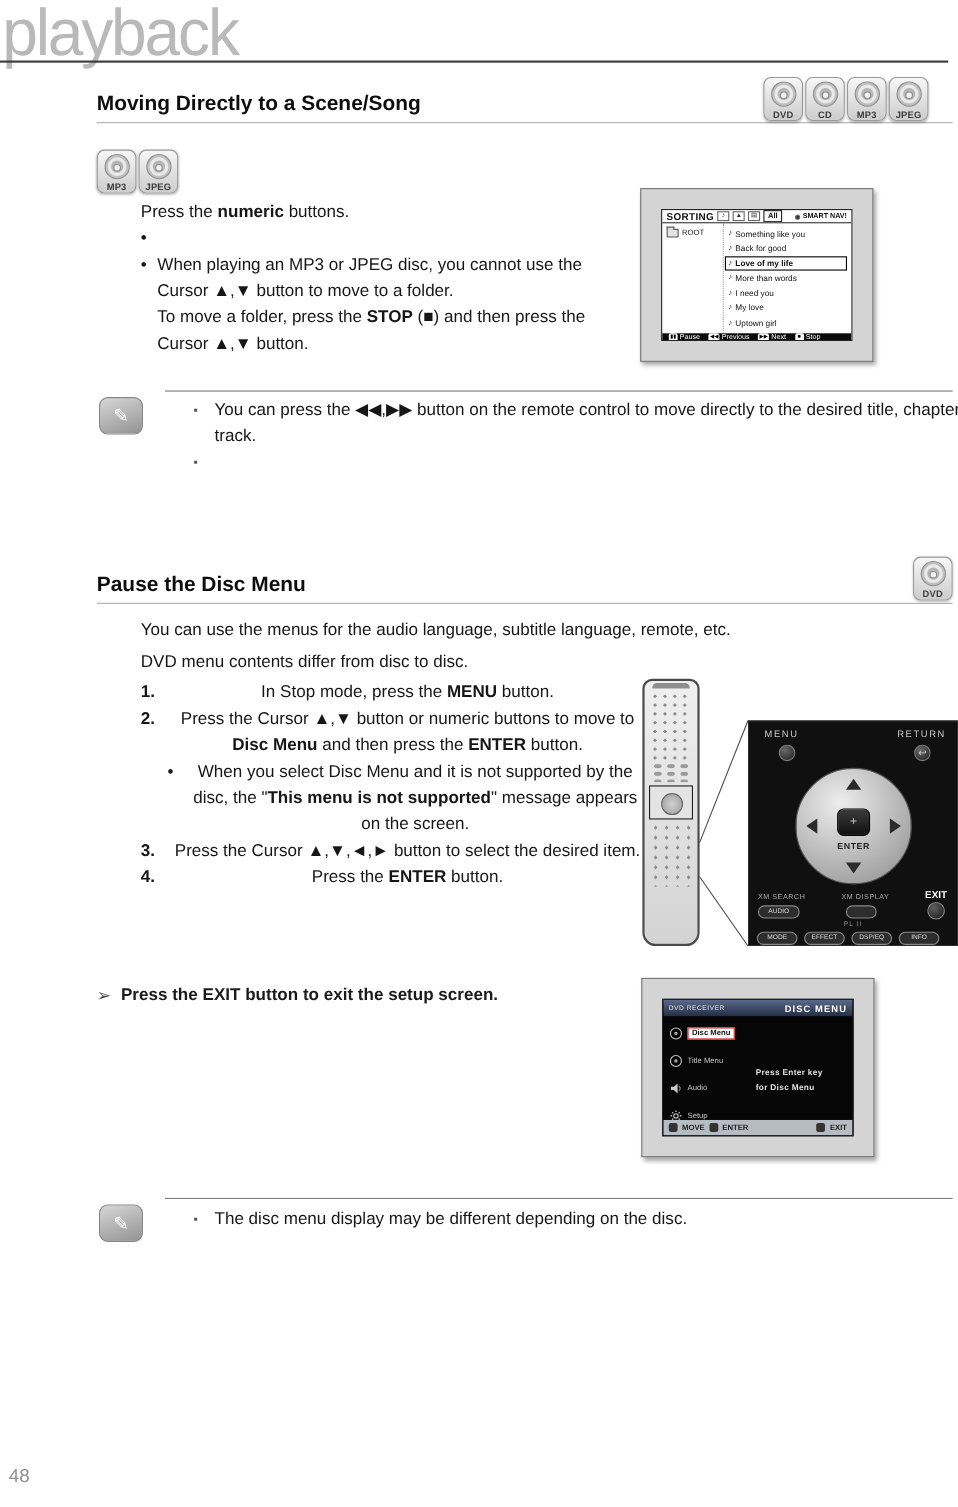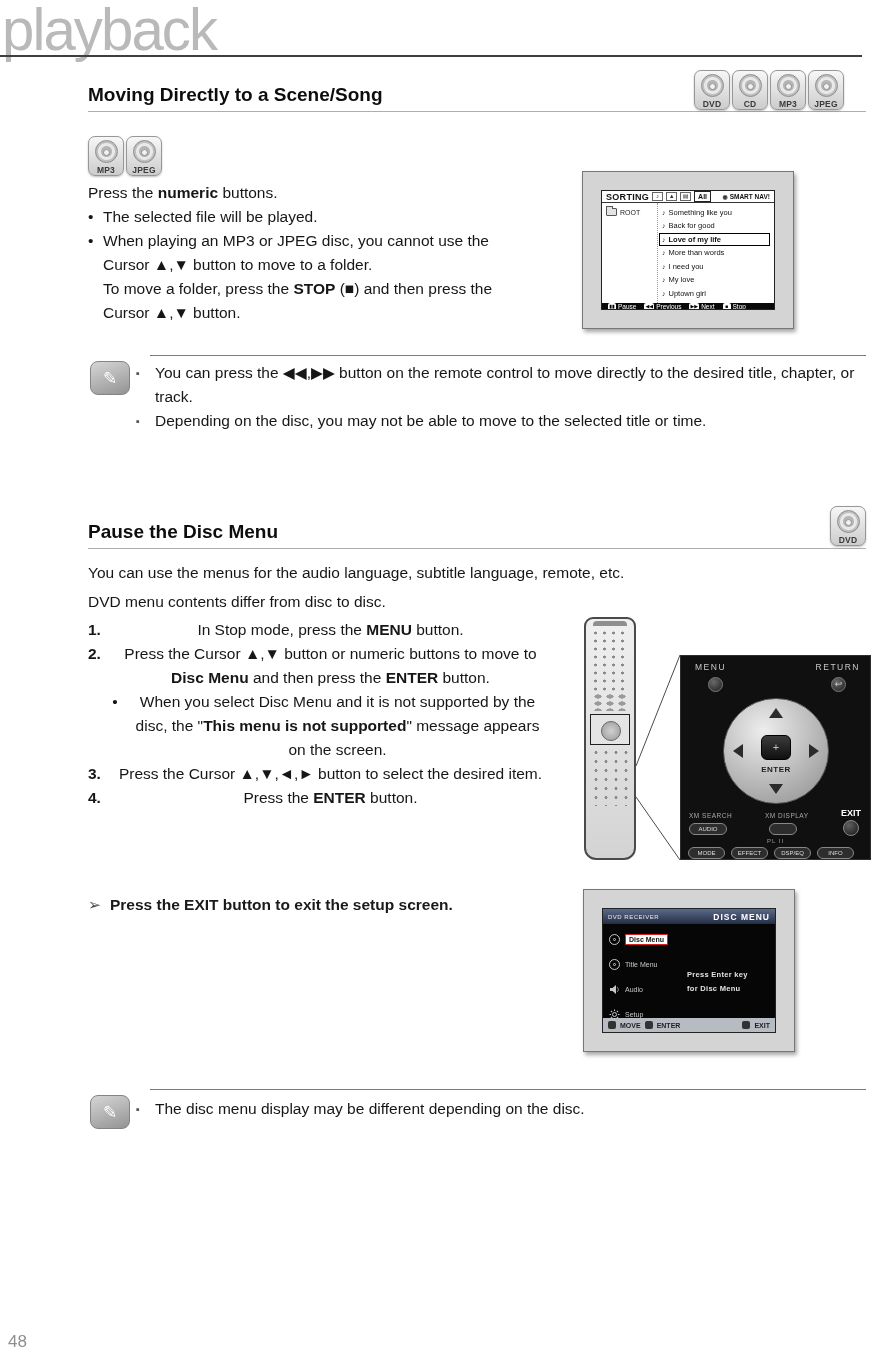--- a/index.html
+++ b/index.html
@@ -32,21 +32,21 @@
     width:23px; height:23px; border-radius:50%; border:1px solid #8d8d8d; position:relative;
     background:radial-gradient(circle, #efefef 0 2px, #b5b5b5 3px 5px, #e9e9e9 6px 8px, #bfbfbf 9px 12px);
   }
   .badge-disc::after {
     content:""; position:absolute; left:50%; top:50%; width:5px; height:5px; margin:-3px 0 0 -3px;
     border-radius:50%; background:#f2f2f2; border:1px solid #8d8d8d;
   }
   .badge-label { font-size:8.5px; font-weight:bold; color:#3a3a3a; margin-top:2px; letter-spacing:0.2px; }
 
   
-  .bodytext { font-size:15.5px; line-height:24px; color:#161616; }
+  .bodytext { font-size:15.5px; line-height:24px; color:#161616;margin-left:40px; }
   .b { font-weight:bold; }
   .li { display:flex; gap:7px; }
   .li .marker { flex:0 0 8px; }
 
   .s1-text { position:absolute; left:88px; top:181px; width:472px; }
 
   
   .note-rule { position:absolute; left:150px; width:716px; height:1px; background:#7d7d7d; }
   .note-icon {
     position:absolute; left:90px; width:40px; height:34px; border-radius:8px;
@@ -210,21 +210,20 @@
     <div class="badge">
       <span class="badge-disc"></span>
       <span class="badge-label">JPEG</span>
     </div>
   </div>
 
   <div class="s1-text bodytext">
     <p><span>Press the </span><span class="b">numeric</span><span> buttons.</span></p>
     <div class="li">
       <span class="marker">•</span>
-      <span>The selected file will be played.</span>
     </div>
     <div class="li">
       <span class="marker">•</span>
       <span>
         <span>When playing an MP3 or JPEG disc, you cannot use the</span><br>
         <span>Cursor ▲,▼ button to move to a folder.</span><br>
         <span>To move a folder, press the </span><span class="b">STOP</span><span> (■) and then press the</span><br>
         <span>Cursor ▲,▼ button.</span>
       </span>
     </div>
@@ -306,21 +305,20 @@
   <div class="note-icon" style="top:361px;">
     <span class="glyph">✎</span>
   </div>
   <div class="note-text bodytext" style="top:361px;">
     <div class="nitem">
       <span class="nmark">▪</span>
       <span>You can press the ◀◀,▶▶ button on the remote control to move directly to the desired title, chapter, or track.</span>
     </div>
     <div class="nitem">
       <span class="nmark">▪</span>
-      <span>Depending on the disc, you may not be able to move to the selected title or time.</span>
     </div>
   </div>
 
   <div class="sec-title" style="top:521px;">Pause the Disc Menu</div>
   <div class="sec-rule" style="top:548px;"></div>
   <div class="badges" style="left:830px; top:506px;">
     <div class="badge">
       <span class="badge-disc"></span>
       <span class="badge-label">DVD</span>
     </div>

